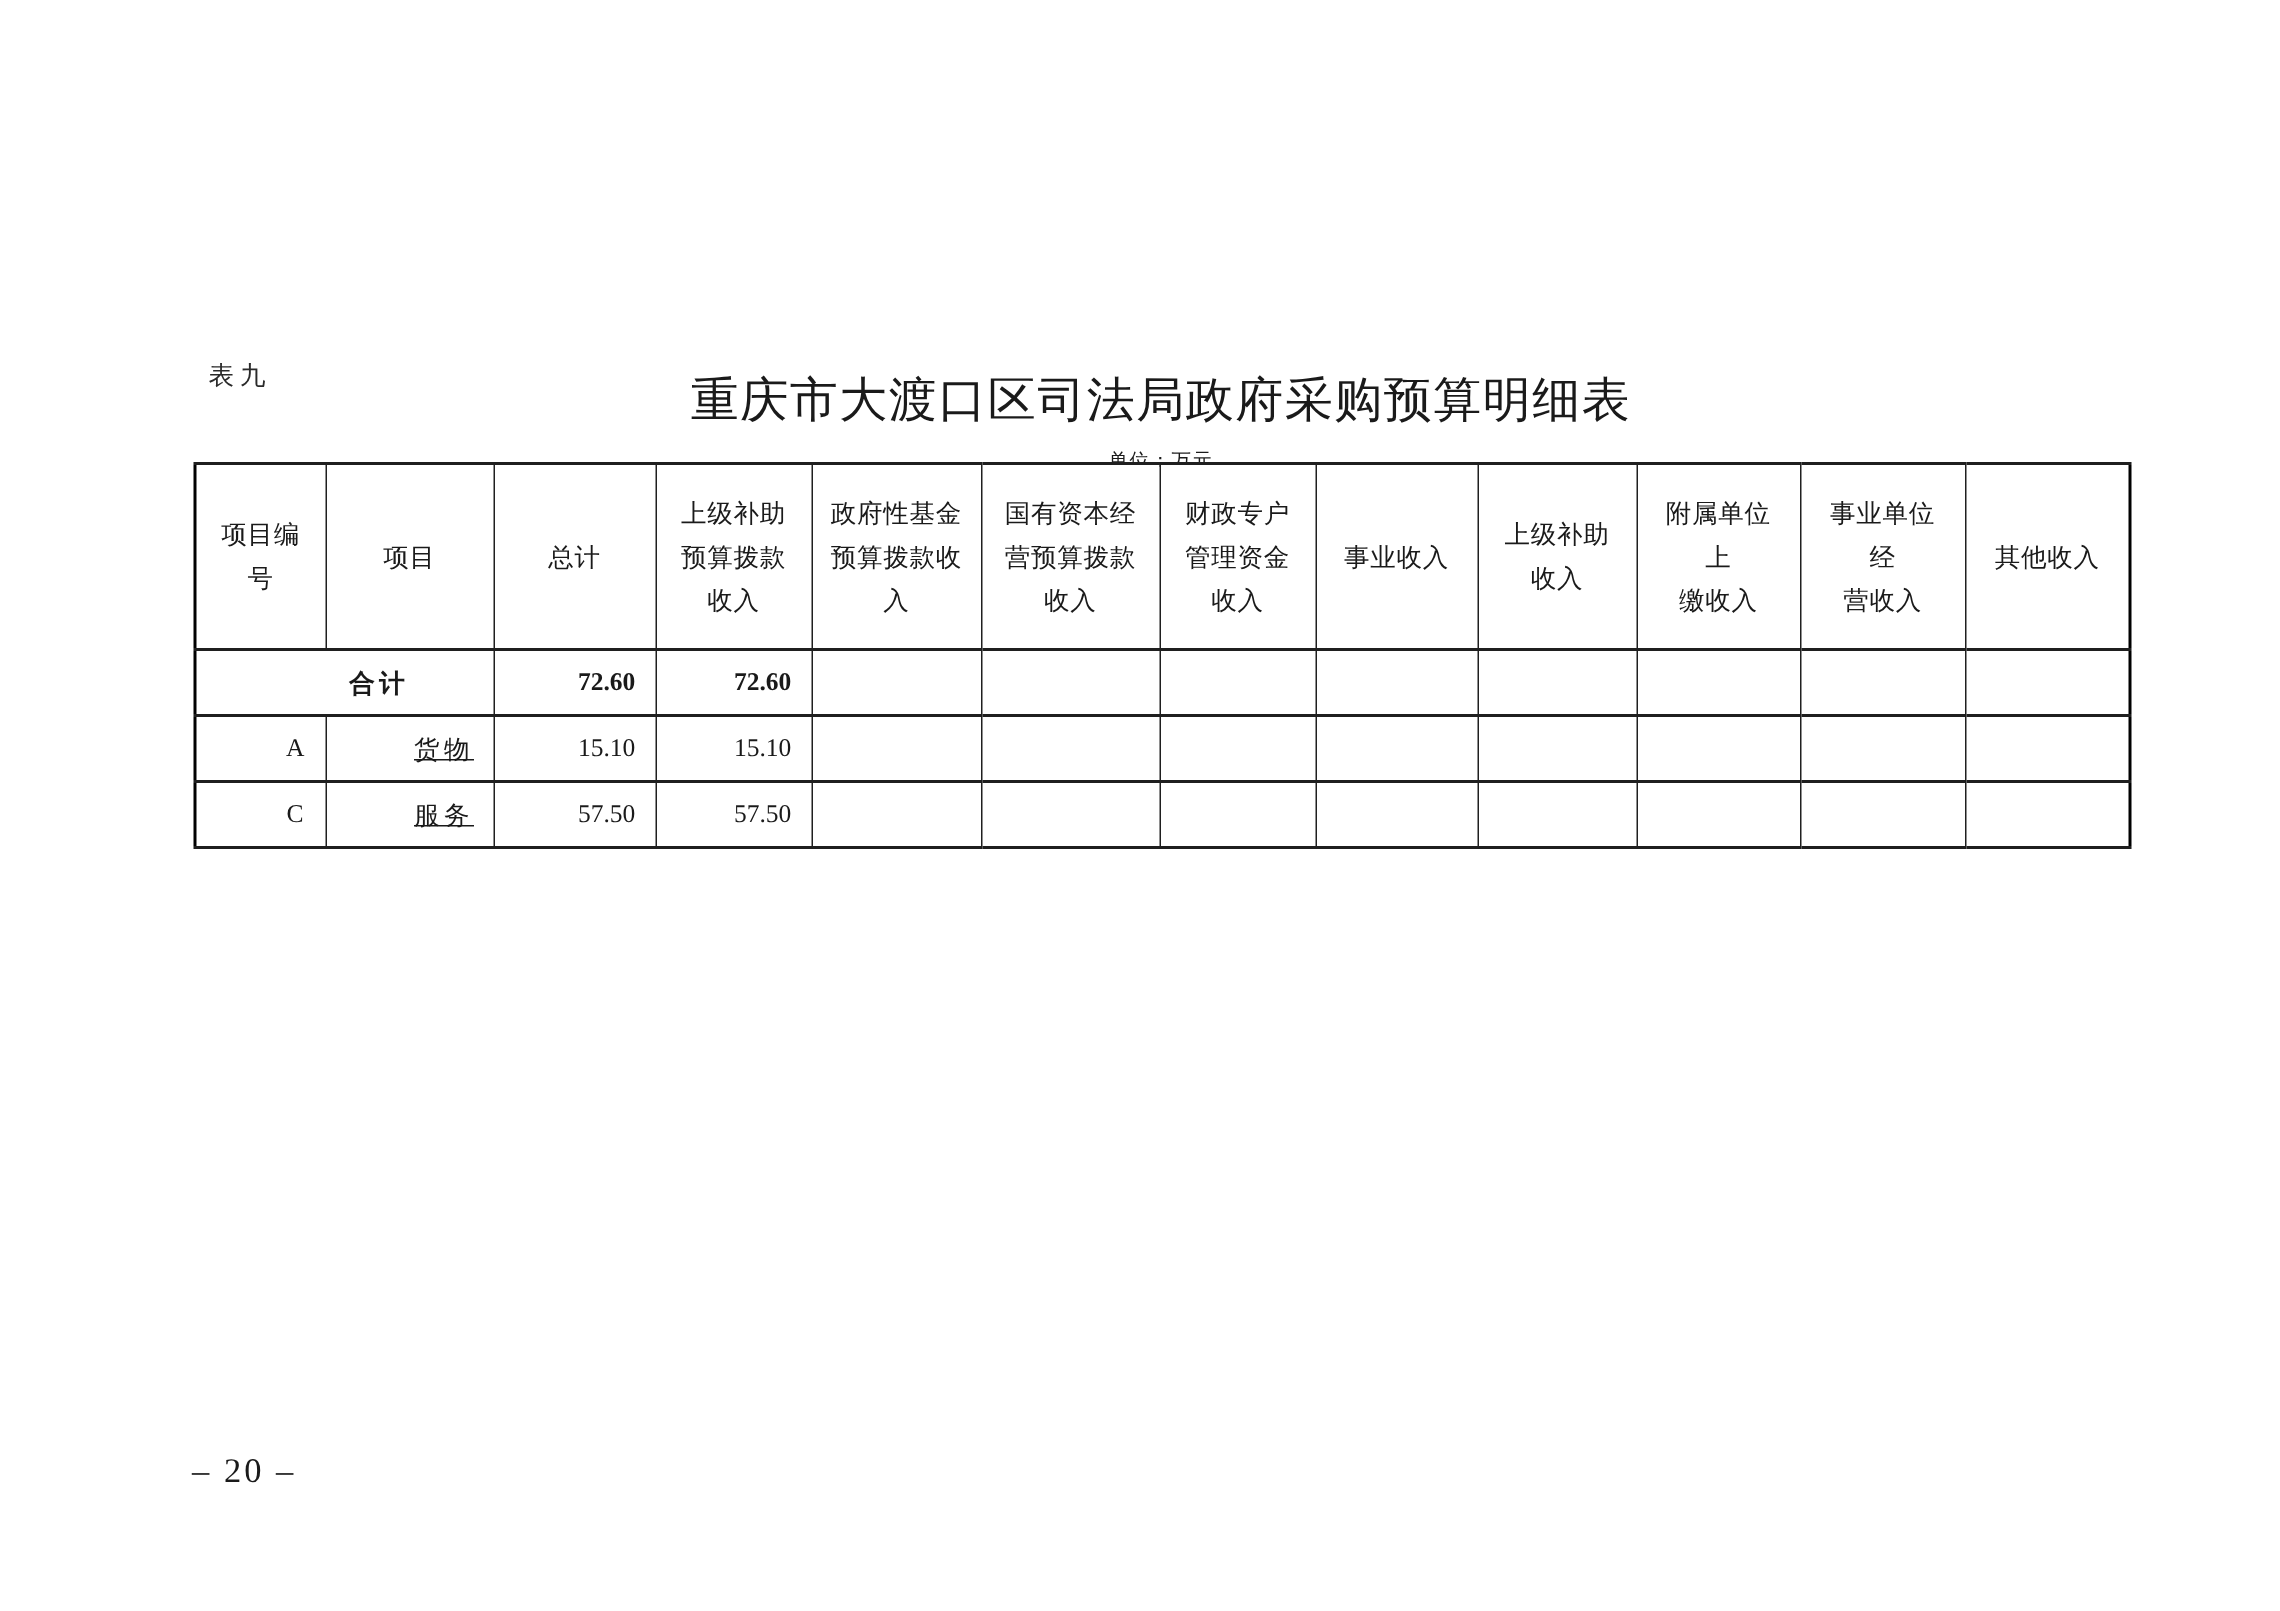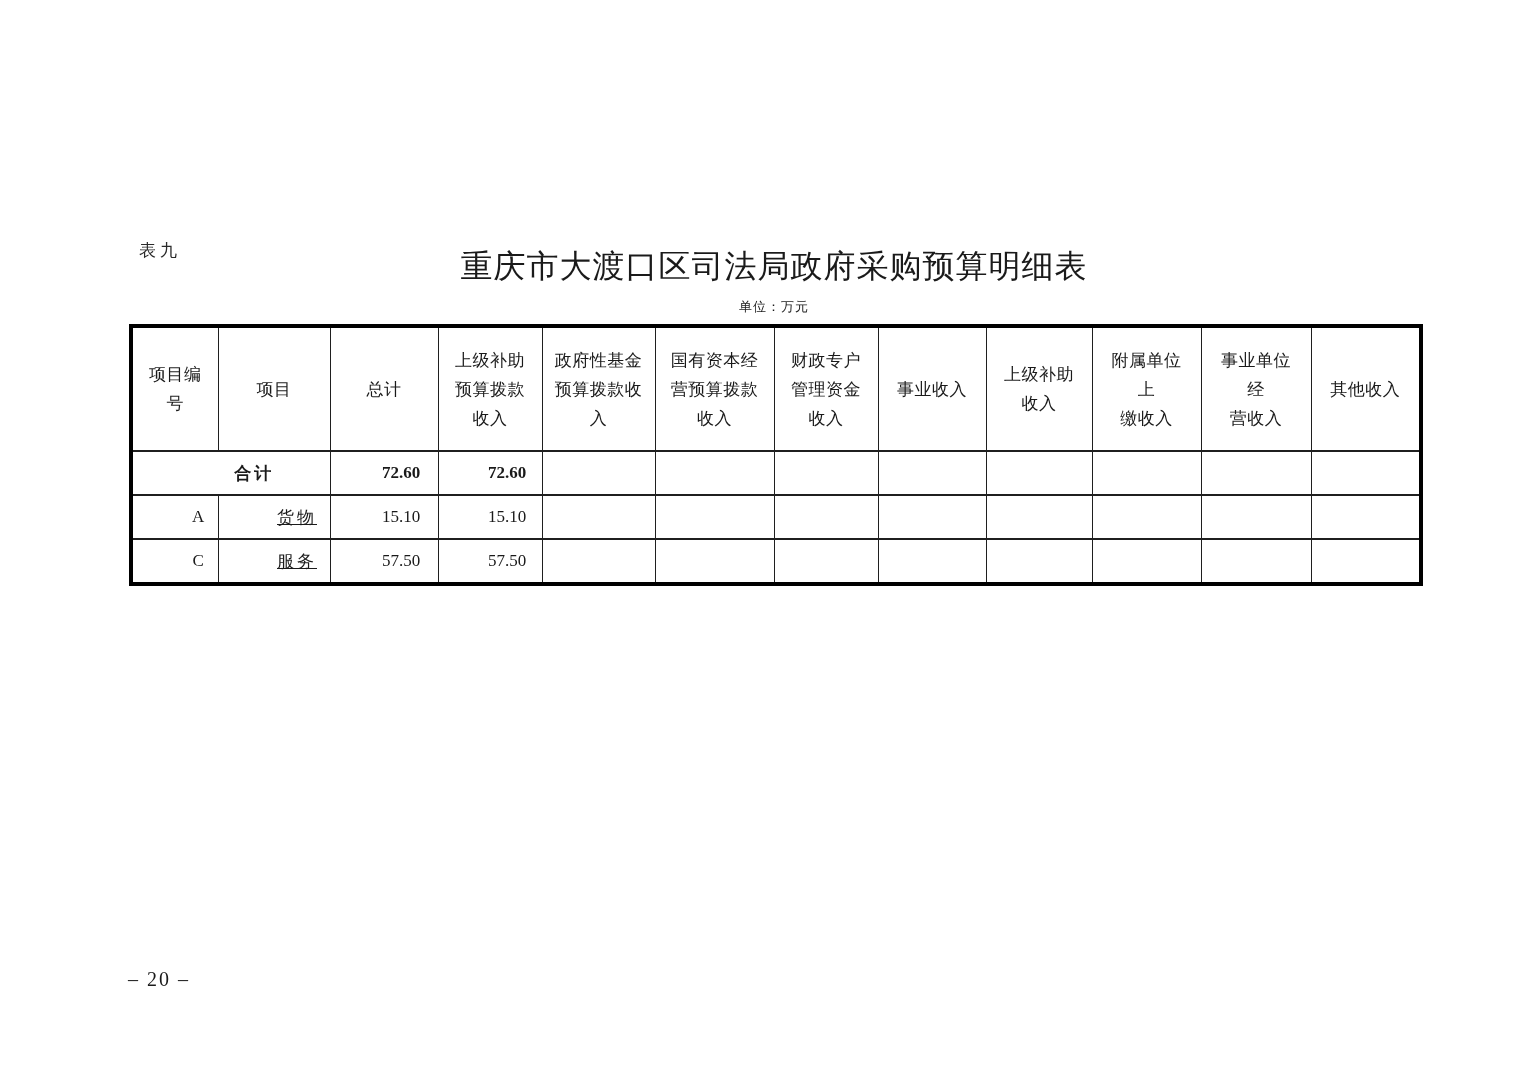--- a/index.html
+++ b/index.html
@@ -40,25 +40,25 @@
     top: 298px;
     width: 1290px;
     text-align: center;
     font-size: 13px;
     letter-spacing: 1px;
   }
 
   table.budget {
     position: absolute;
     left: 129px;
-    top: 324px;
+    top: 308px;
     border-collapse: collapse;
     table-layout: fixed;
     width: 1290px;
-    border: 4px solid #000000;
+    border: 2px solid #000000;
   }
   table.budget th,
   table.budget td {
     border: 1px solid #1f1f1f;
     border-top-width: 2px;
     border-bottom-width: 2px;
     font-weight: normal;
     background: #ffffff;
     overflow: hidden;
     padding-left: 47px;
@@ -81,38 +81,38 @@
   td.cell-code {
     text-align: center;
     font-size: 18px;
   }
   td.cell-item {
     text-align: center;
     letter-spacing: 3px;
     text-decoration: underline;
   }
   td.cell-num {
-    text-align: center;
+    text-align: right;
     padding-right: 13px;
     font-size: 19px;
   }
   tr.row-total td {
     font-weight: bold;
   }
   td.cell-merged-label {
     text-align: center;
     font-size: 18px;
     letter-spacing: 3px;
   }
   td.cell-empty { }
 
   .page-number {
     left: 128px;
     top: 968px;
-    font-size: 20px;
+    font-size: 23px;
     letter-spacing: 2px;
     color: #1a1a1a;
   }
 </style>
 </head>
 <body>
 
 <div class="abs doc-tag">表九</div>
 
 <div class="abs doc-title">重庆市大渡口区司法局政府采购预算明细表</div>

